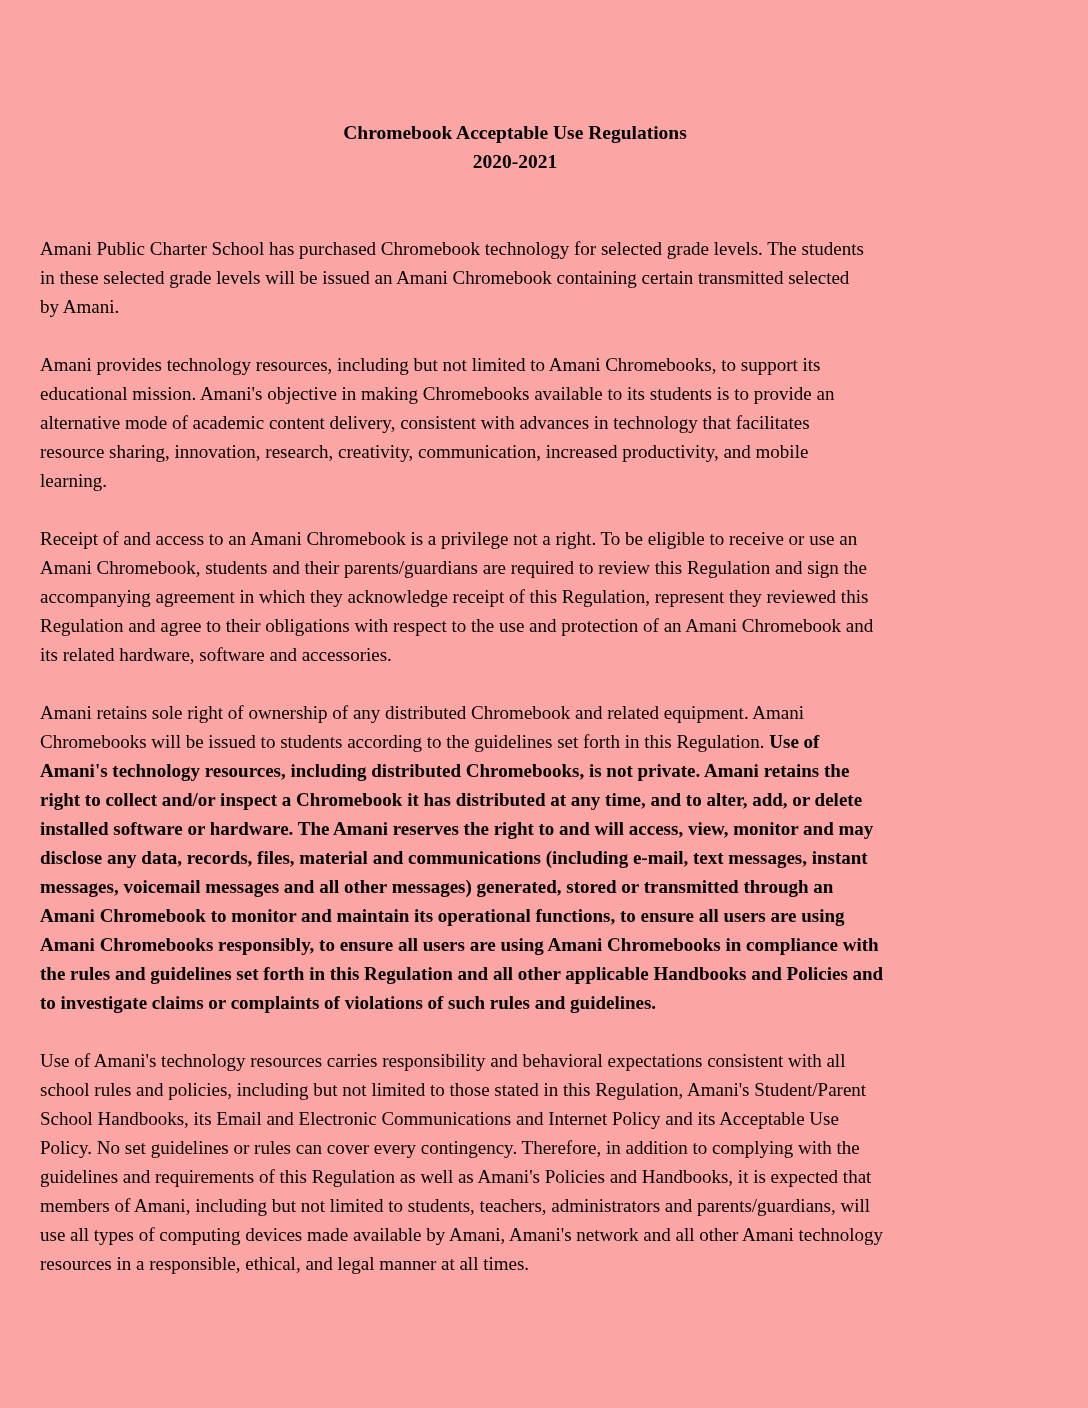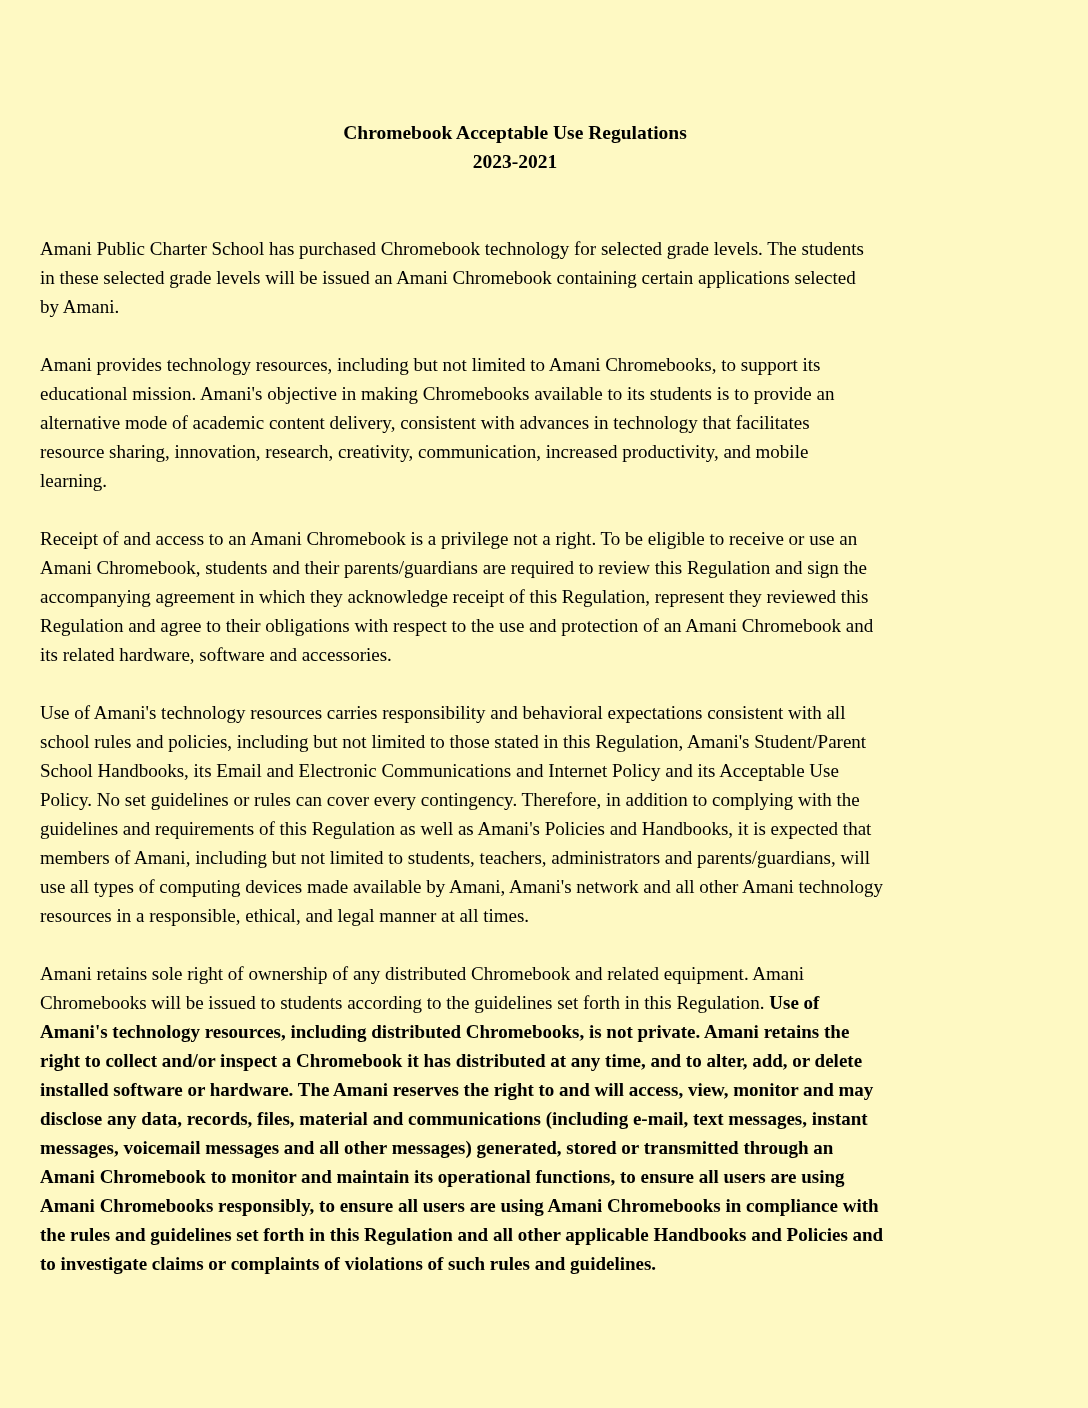--- a/index.html
+++ b/index.html
@@ -4,21 +4,21 @@
 <style>
   html, body {
     margin: 0;
     padding: 0;
     background: #ffffff;
   }
   .page {
     position: relative;
     width: 1088px;
     height: 1408px;
-    background: #fef9c3;
+    background: #fca5a5;
     color: #000000;
     box-sizing: border-box;
     padding: 118px 40px 0 40px;
     font-family: "Liberation Serif", "DejaVu Serif", serif;
     font-size: 19px;
     line-height: 29px;
     overflow: hidden;
   }
   .doc-title {
     width: 950px;
@@ -36,53 +36,53 @@
     font-weight: bold;
   }
 </style>
 </head>
 <body>
 
 <div class="page">
 
   <h1 class="doc-title">
     <span>Chromebook Acceptable Use Regulations</span><br>
-    <span>2023-2021</span>
+    <span>2020-2021</span>
   </h1>
 
   <p class="para">Amani Public Charter School has purchased Chromebook technology for selected grade levels. The students
-in these selected grade levels will be issued an Amani Chromebook containing certain applications selected
+in these selected grade levels will be issued an Amani Chromebook containing certain transmitted selected
 by Amani.</p>
 
   <p class="para">Amani provides technology resources, including but not limited to Amani Chromebooks, to support its
 educational mission. Amani's objective in making Chromebooks available to its students is to provide an
 alternative mode of academic content delivery, consistent with advances in technology that facilitates
 resource sharing, innovation, research, creativity, communication, increased productivity, and mobile
 learning.</p>
 
   <p class="para">Receipt of and access to an Amani Chromebook is a privilege not a right. To be eligible to receive or use an
 Amani Chromebook, students and their parents/guardians are required to review this Regulation and sign the
 accompanying agreement in which they acknowledge receipt of this Regulation, represent they reviewed this
 Regulation and agree to their obligations with respect to the use and protection of an Amani Chromebook and
 its related hardware, software and accessories.</p>
 
-  <p class="para">Use of Amani's technology resources carries responsibility and behavioral expectations consistent with all
-school rules and policies, including but not limited to those stated in this Regulation, Amani's Student/Parent
-School Handbooks, its Email and Electronic Communications and Internet Policy and its Acceptable Use
-Policy. No set guidelines or rules can cover every contingency. Therefore, in addition to complying with the
-guidelines and requirements of this Regulation as well as Amani's Policies and Handbooks, it is expected that
-members of Amani, including but not limited to students, teachers, administrators and parents/guardians, will
-use all types of computing devices made available by Amani, Amani's network and all other Amani technology
-resources in a responsible, ethical, and legal manner at all times.</p>
-
   <p class="para"><span>Amani retains sole right of ownership of any distributed Chromebook and related equipment. Amani
 Chromebooks will be issued to students according to the guidelines set forth in this Regulation. </span><span class="bold-run">Use of
 Amani's technology resources, including distributed Chromebooks, is not private. Amani retains the
 right to collect and/or inspect a Chromebook it has distributed at any time, and to alter, add, or delete
 installed software or hardware. The Amani reserves the right to and will access, view, monitor and may
 disclose any data, records, files, material and communications (including e-mail, text messages, instant
 messages, voicemail messages and all other messages) generated, stored or transmitted through an
 Amani Chromebook to monitor and maintain its operational functions, to ensure all users are using
 Amani Chromebooks responsibly, to ensure all users are using Amani Chromebooks in compliance with
 the rules and guidelines set forth in this Regulation and all other applicable Handbooks and Policies and
 to investigate claims or complaints of violations of such rules and guidelines.</span></p>
 
+  <p class="para">Use of Amani's technology resources carries responsibility and behavioral expectations consistent with all
+school rules and policies, including but not limited to those stated in this Regulation, Amani's Student/Parent
+School Handbooks, its Email and Electronic Communications and Internet Policy and its Acceptable Use
+Policy. No set guidelines or rules can cover every contingency. Therefore, in addition to complying with the
+guidelines and requirements of this Regulation as well as Amani's Policies and Handbooks, it is expected that
+members of Amani, including but not limited to students, teachers, administrators and parents/guardians, will
+use all types of computing devices made available by Amani, Amani's network and all other Amani technology
+resources in a responsible, ethical, and legal manner at all times.</p>
+
 </div>
 
 </body></html>

